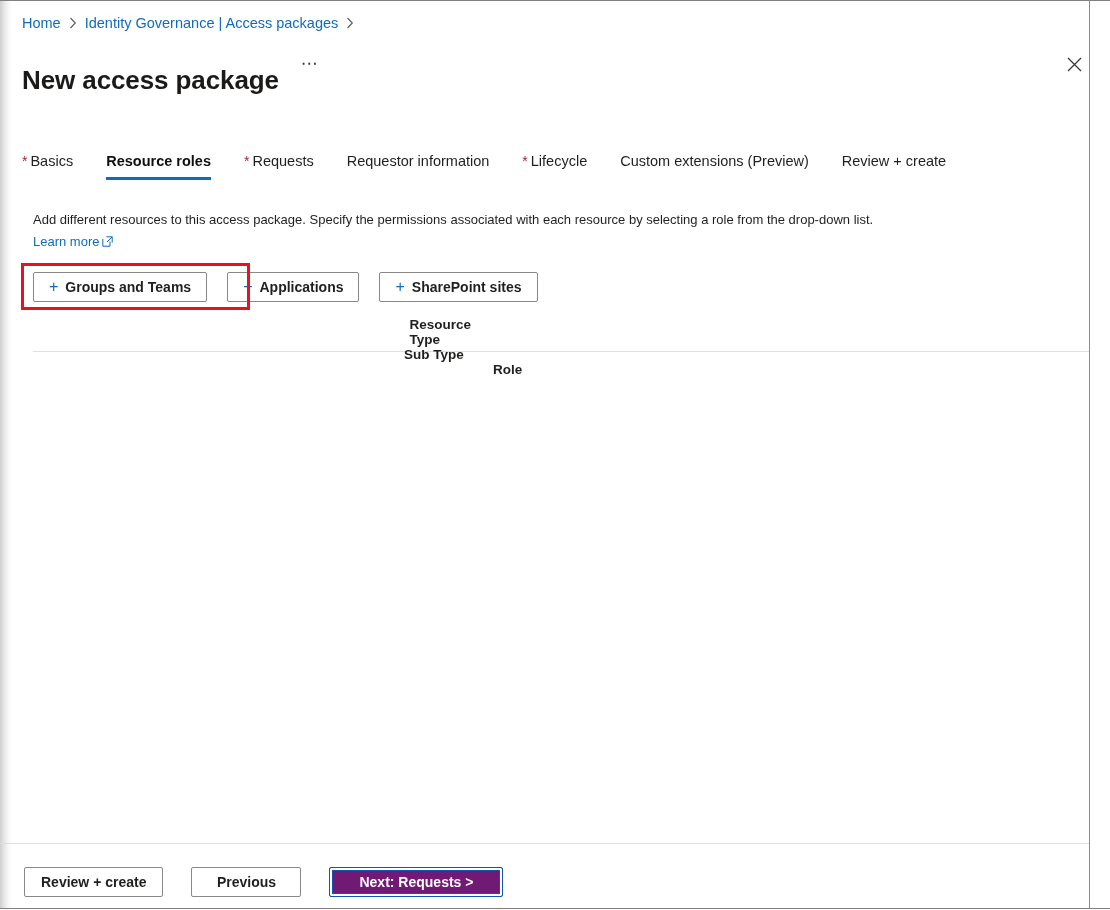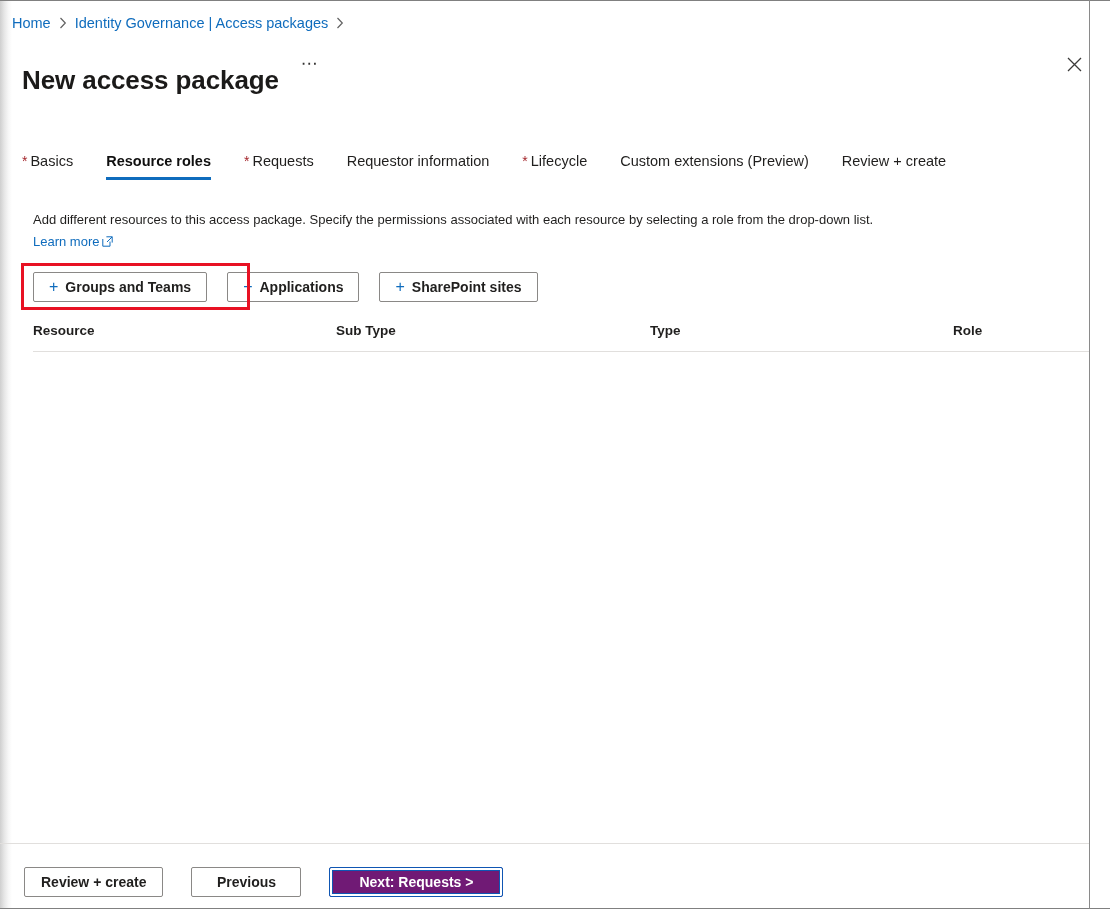--- a/index.html
+++ b/index.html
@@ -50,21 +50,21 @@
     position: absolute;
     left: 0; top: 1px;
     width: 1089px;
     height: 907px;
     background: transparent;
   }
 
   
   .breadcrumb {
     position: absolute;
-    left: 12px;
+    left: 22px;
     top: 13px;
     display: flex;
     align-items: center;
     font-size: 14.5px;
     line-height: 18px;
     white-space: nowrap;
     justify-content: center;
   }
   .crumb-link {
     color: #0f6cbd;
@@ -248,20 +248,21 @@
     left: 33px;
     top: 316px;
     width: 1056px;
   }
   .table-head {
     display: flex;
     align-items: center;
     height: 26px;
     border-bottom: 1px solid #e1dfdd;
     padding-bottom: 8px;
+    flex-direction: column;
   }
   .th {
     font-size: 13.5px;
     font-weight: 700;
     color: #201f1e;
     box-sizing: border-box;
   }
   .th-resource { width: 303px; }
   .th-type     { width: 303px; }
   .th-subtype  { width: 314px; }
@@ -399,22 +400,22 @@
         <span class="add-plus">+</span>
           <span>SharePoint sites</span>
       </button>
     </div>
 
     <div class="highlight-box"></div>
 
     <div class="table">
       <div class="table-head">
         <div class="th th-resource">Resource</div>
+        <div class="th th-type">Type</div>
         <div class="th th-subtype">Sub Type</div>
-        <div class="th th-type">Type</div>
         <div class="th th-role">Role</div>
       </div>
       <div class="table-body"></div>
     </div>
 
     <div class="footer-divider"></div>
     <div class="footer">
       <button class="foot-btn">Review + create</button>
       <button class="foot-btn">Previous</button>
       <button class="foot-btn primary">Next: Requests &gt;</button>

